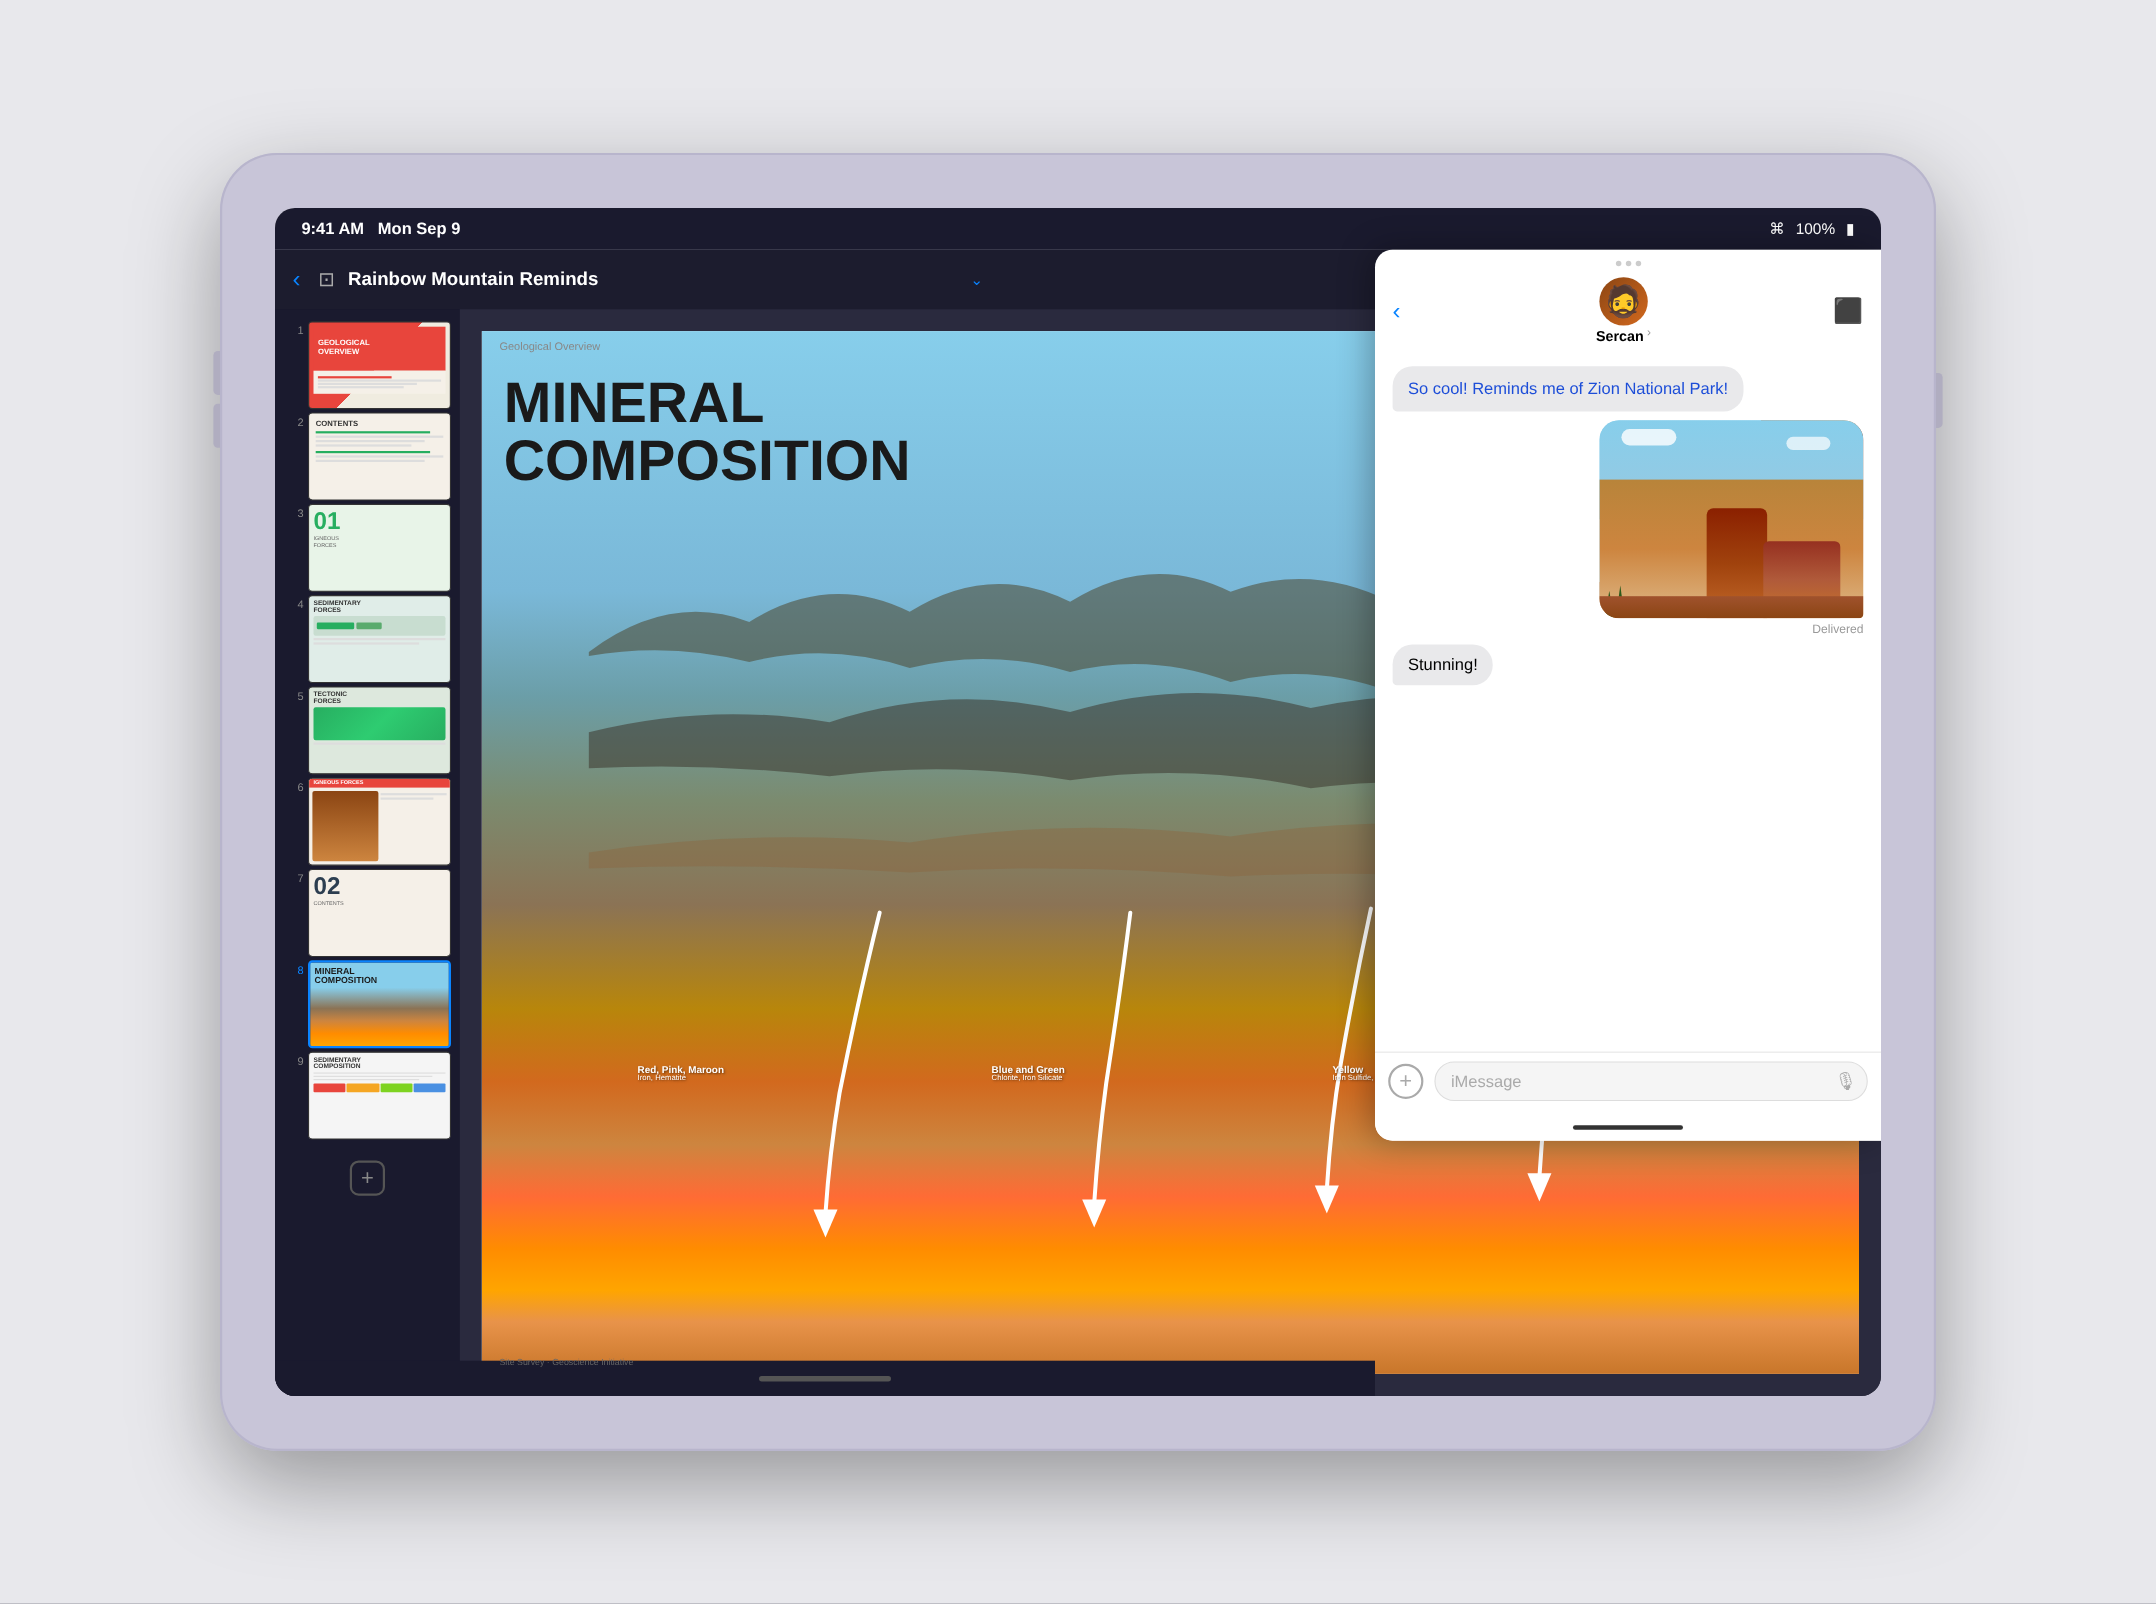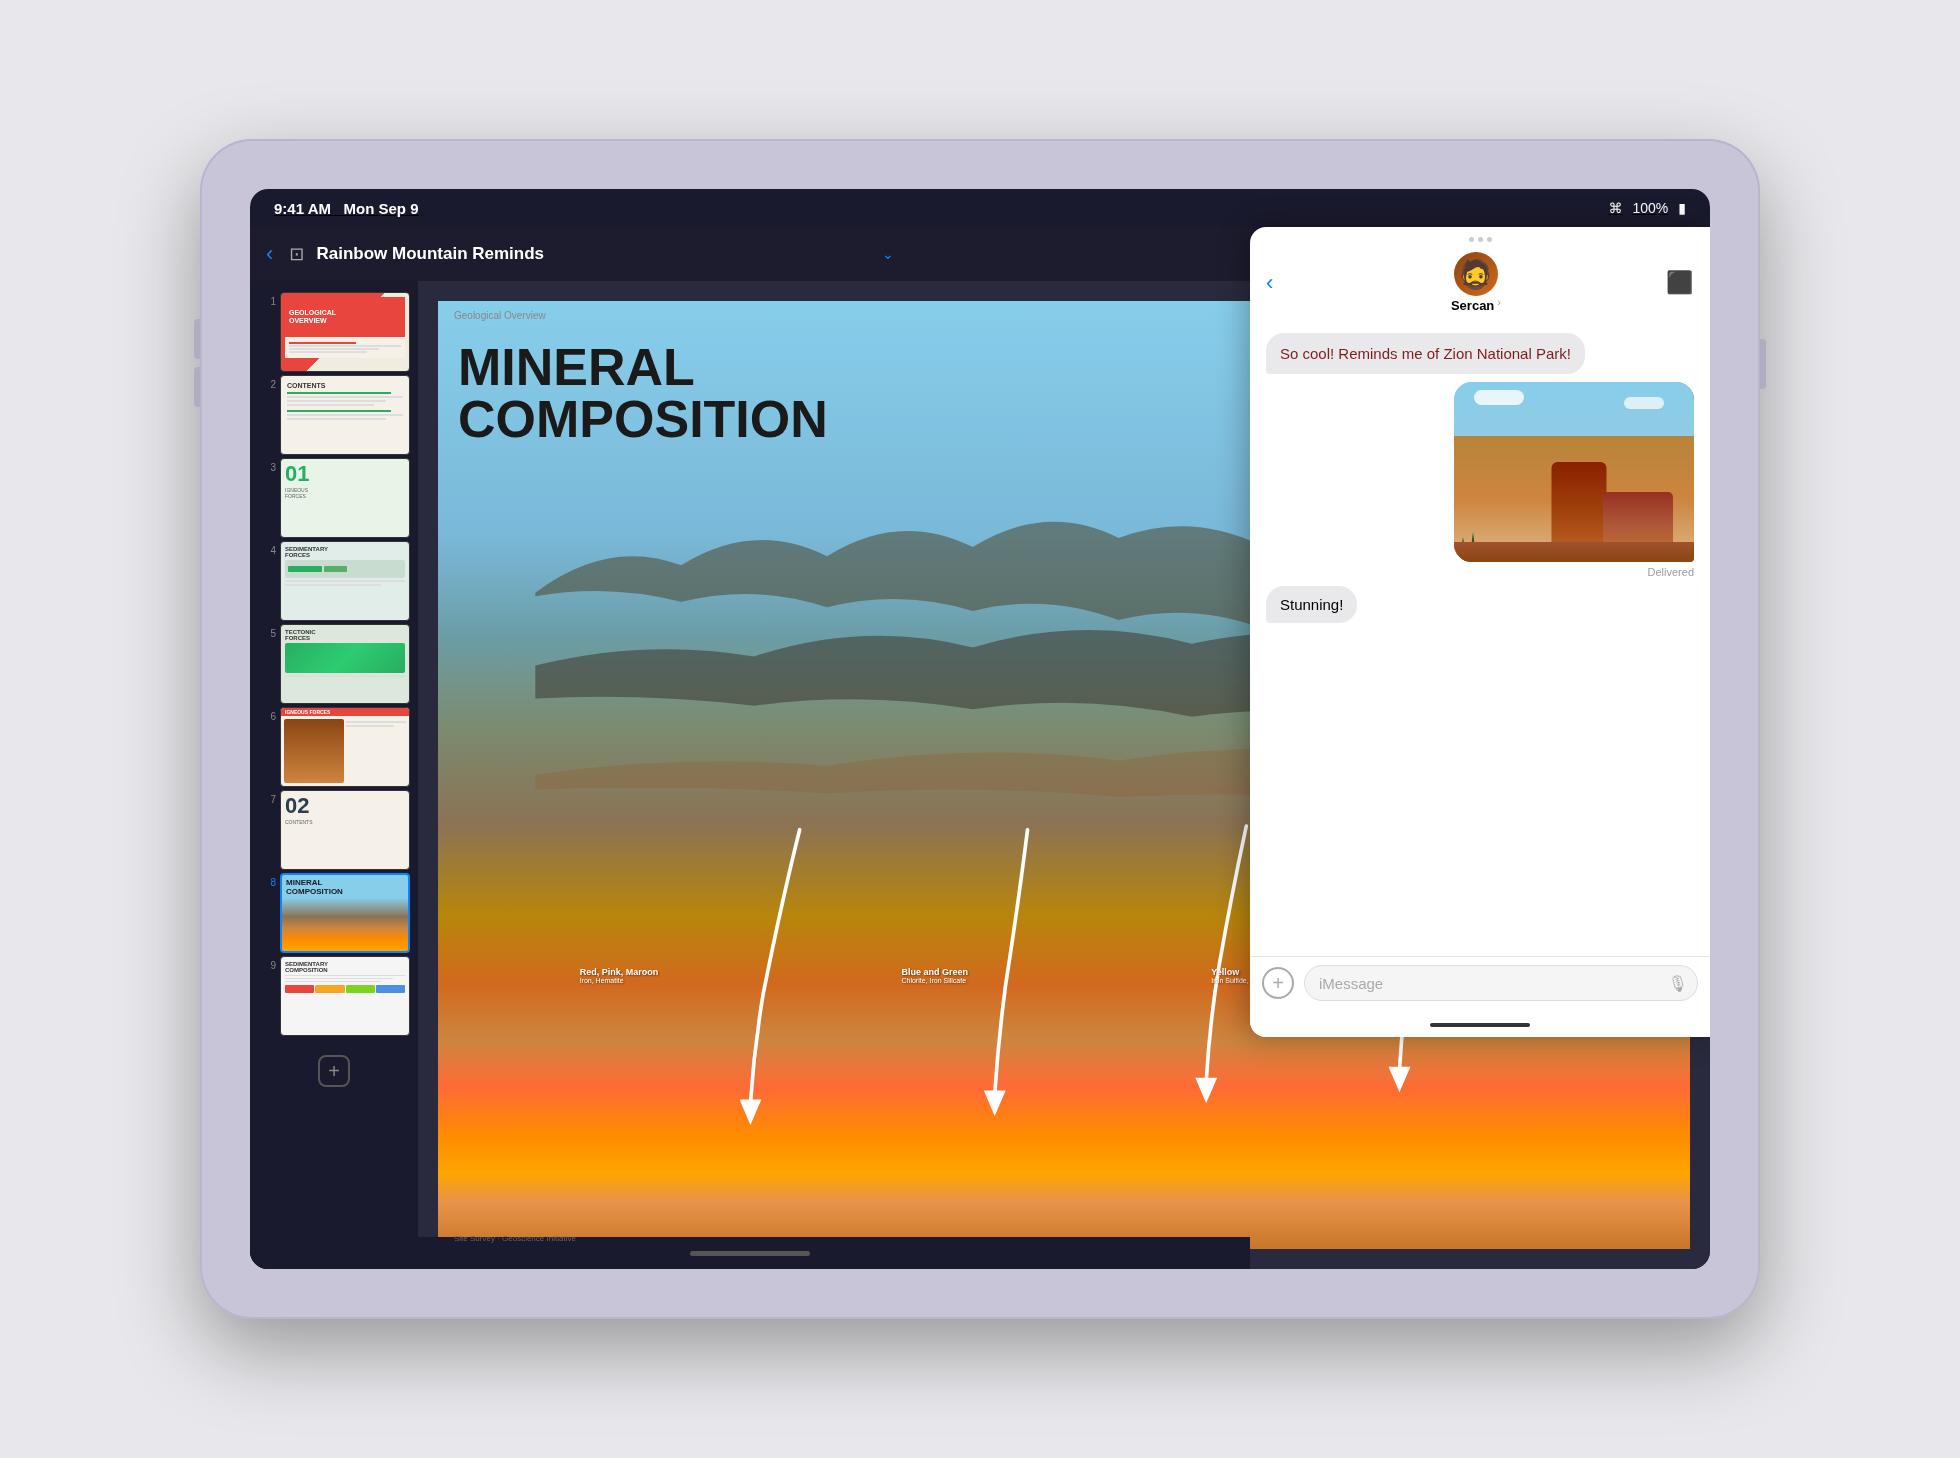--- a/index.html
+++ b/index.html
@@ -29,21 +29,20 @@
 
     .ipad-screen {
       width: 1460px;
       height: 1080px;
       background: #f0f0f0;
       border-radius: 18px;
       overflow: hidden;
       position: relative;
       display: flex;
       flex-direction: column;
-      text-decoration: underline;
     }
 
     
     .status-bar {
       width: 100%;
       height: 38px;
       background: #1a1a2e;
       display: flex;
       align-items: center;
       justify-content: space-between;
@@ -416,21 +415,21 @@
       line-height: 1.4;
     }
     .msg-bubble.sent {
       background: #0a84ff;
       color: white;
       align-self: flex-end;
       border-bottom-right-radius: 4px;
     }
     .msg-bubble.received {
       background: #e9e9eb;
-      color: #7f1d1d;
+      color: #1d4ed8;
       align-self: flex-start;
       border-bottom-left-radius: 4px;
     }
 
     .msg-image-bubble {
       max-width: 75%;
       align-self: flex-end;
       border-radius: 18px;
       overflow: hidden;
       border-bottom-right-radius: 4px;

